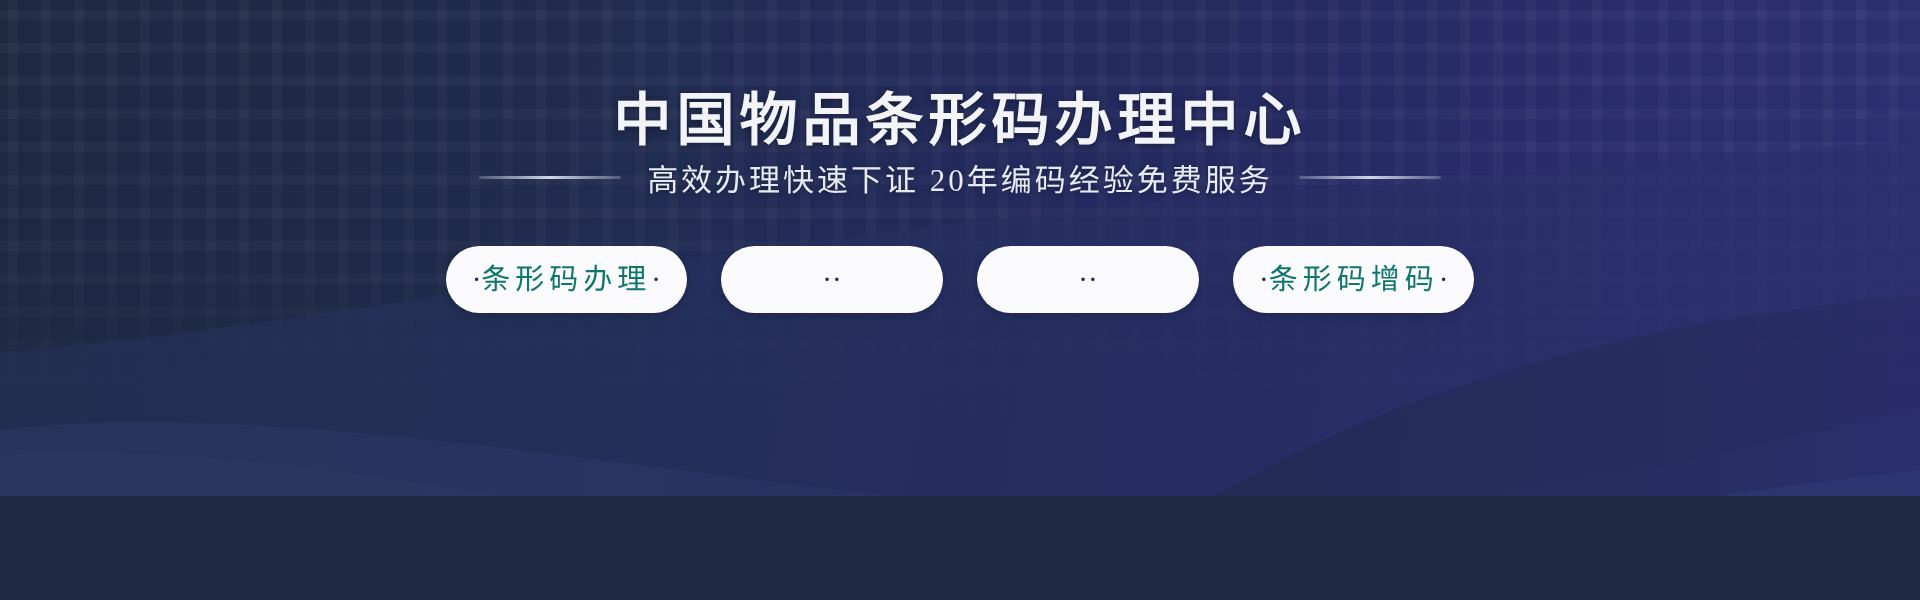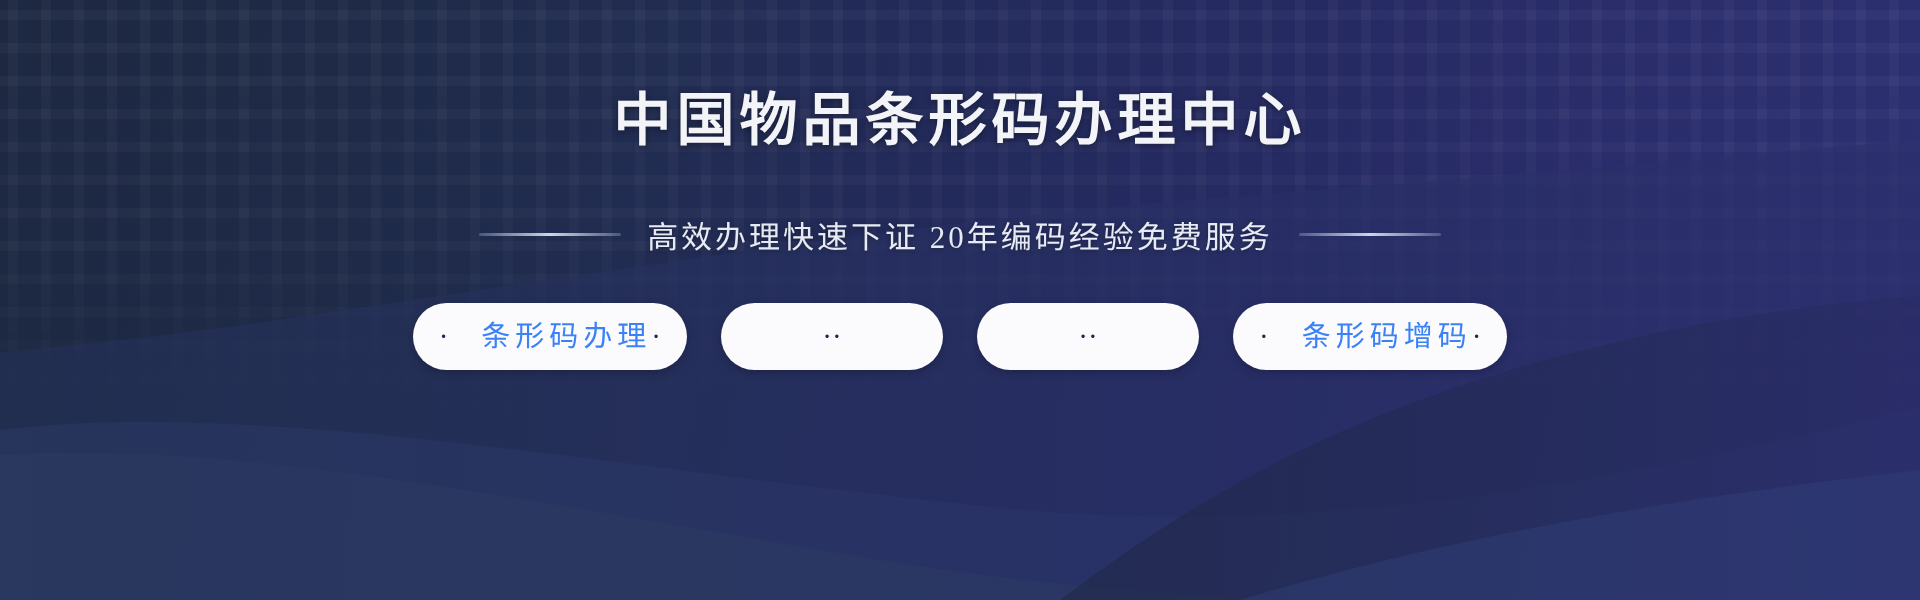--- a/index.html
+++ b/index.html
@@ -7,21 +7,21 @@
 
   html, body {
     width:1920px; height:600px;
     overflow:hidden;
     background:#1e2944;
     font-family:"Liberation Serif","DejaVu Serif",serif;
   }
 
   .banner {
     position:relative;
-    width:1920px; height:600px;
+    width:1920px; height:496px;
     overflow:hidden;
     background:
       linear-gradient(100deg,
         #1d2842 0%,
         #1e2a47 18%,
         #212c52 34%,
         #232a5c 50%,
         #262a63 66%,
         #2a2d6b 82%,
         #2d3071 100%);
@@ -65,21 +65,20 @@
     margin-top:88px;
     font-size:58px;
     line-height:1.15;
     letter-spacing:5px;
     color:#f2f4f8;
     text-shadow:0 2px 7px rgba(0,0,0,.40);
     white-space:nowrap;
   }
 
   .subtitle-row {
-    margin-top:57px;
     display:flex;
     align-items:center;
     justify-content:center;
     gap:26px;
     white-space:nowrap;
   }
   .rule {
     display:block;
     width:142px; height:3px;
     background:linear-gradient(90deg, rgba(205,212,228,.25), rgba(222,228,240,.92), rgba(205,212,228,.25));
@@ -108,23 +107,22 @@
     padding:0 26px;
     background:#fbfbfd;
     border-radius:40px;
     box-shadow:0 3px 10px rgba(0,0,0,.22);
     cursor:pointer;
     white-space:nowrap;
   }
   .pill-text {
     font-size:29px;
     letter-spacing:5px;
-    color:#3b82f6;
+    color:#0f766e;
     line-height:1;
-    margin-left:33px;
   }
   .pill-dot {
     font-size:29px;
     color:#1f2a4e;
     line-height:1;
   }
 </style>
 </head>
 <body>
 

